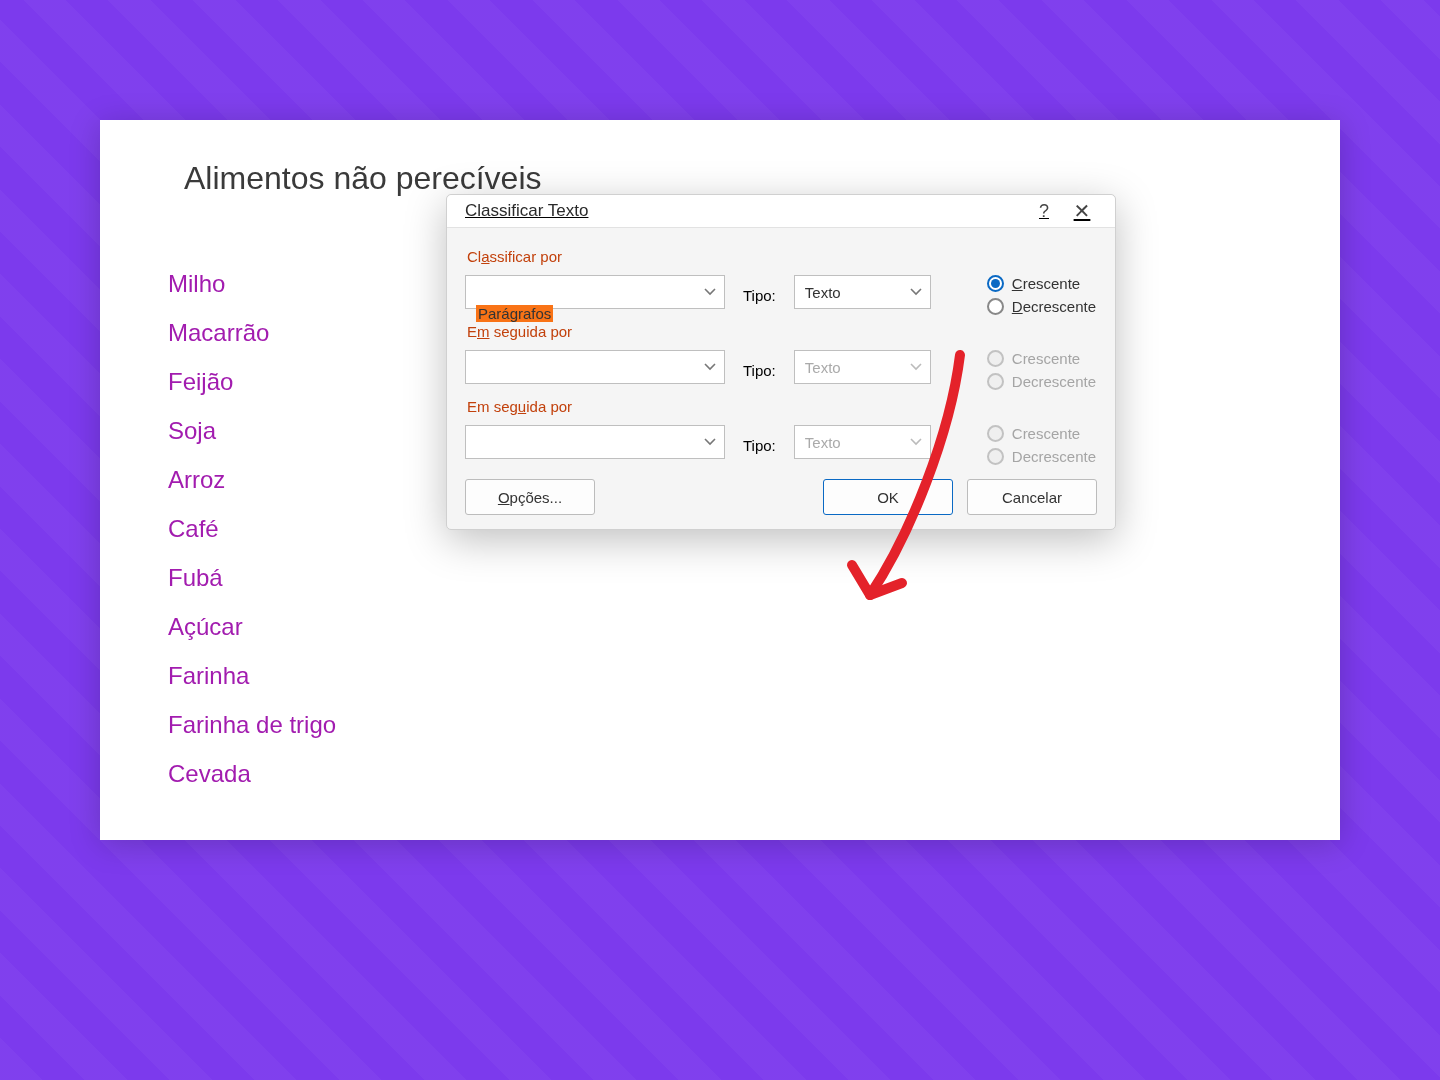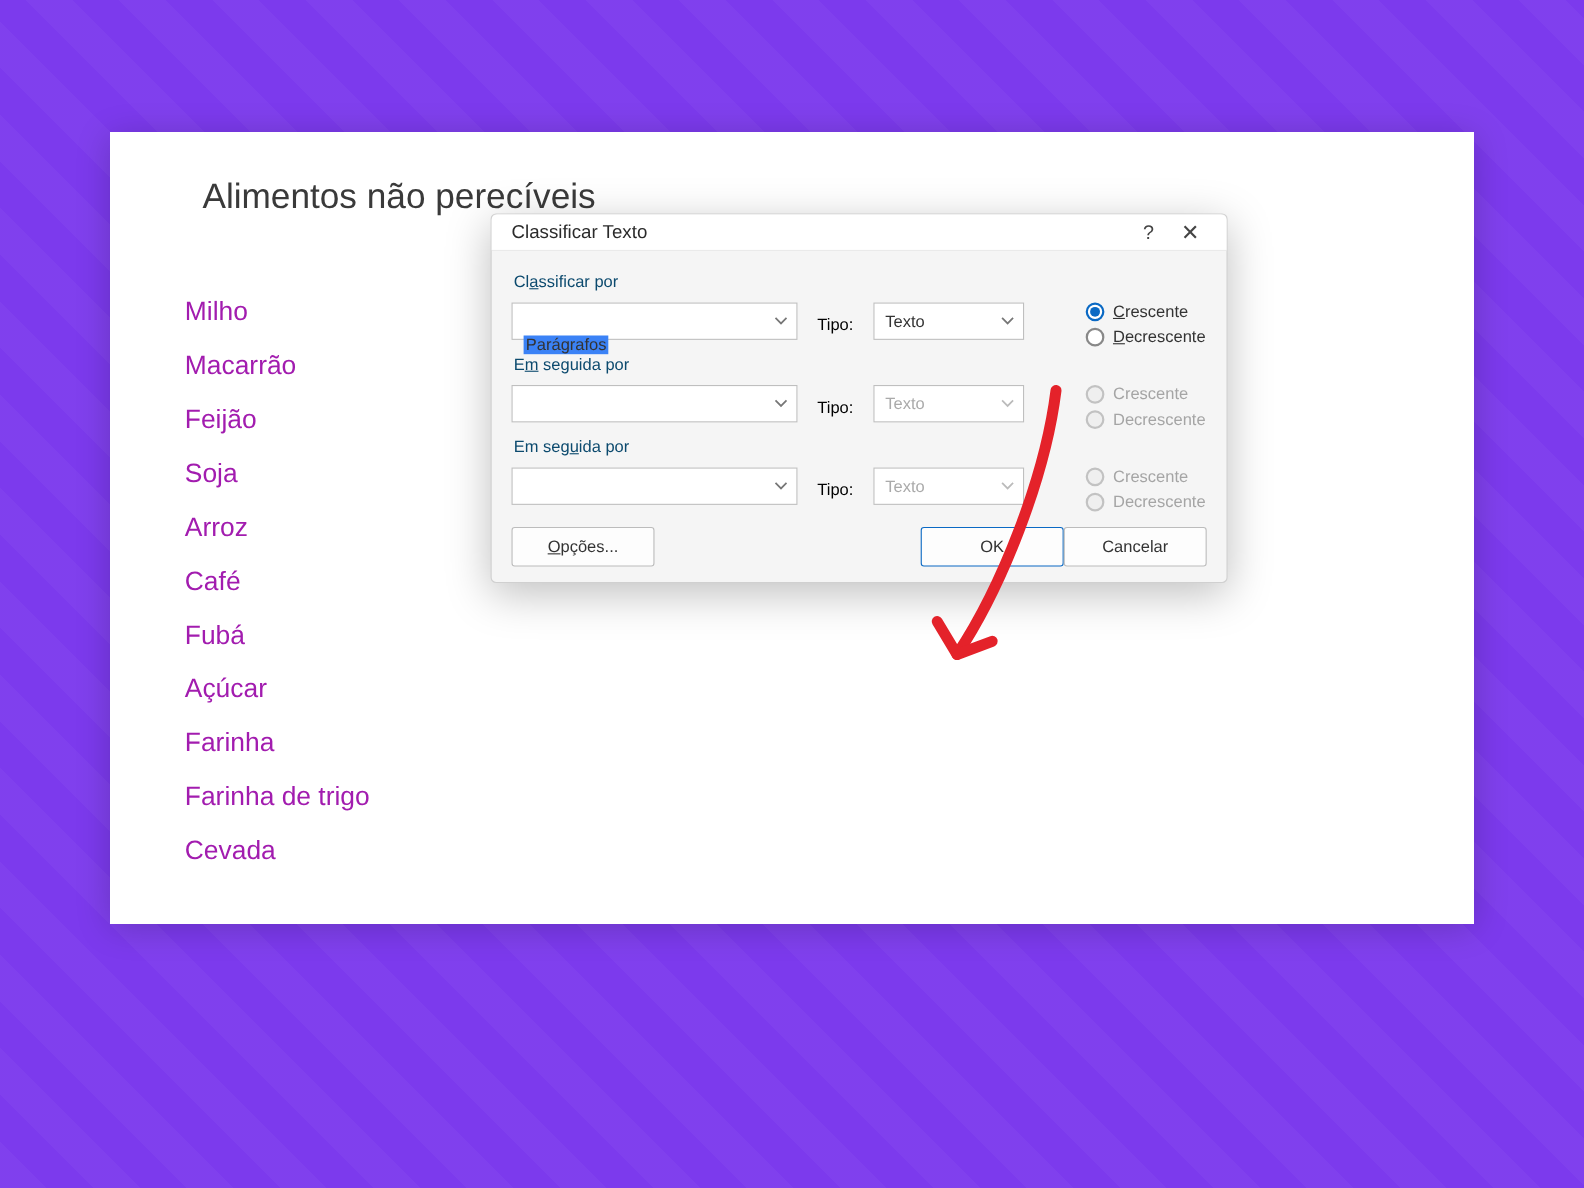--- a/index.html
+++ b/index.html
@@ -54,34 +54,35 @@
     box-shadow: 0 10px 40px rgba(0,0,0,0.25);
   }
   .dialog-titlebar {
     display: flex;
     align-items: center;
     background: #ffffff;
     height: 33px;
     border-bottom: 1px solid #e2e2e2;
     padding: 0 14px 0 18px;
     border-radius: 5px 5px 0 0;
+    text-decoration: underline;
   }
   .dialog-title { font-size: 17px; color: #2a2a2a; flex: 1; }
   .titlebar-btn {
     width: 38px; height: 34px;
     display: flex; align-items: center; justify-content: center;
     font-size: 18px; color: #444;
   }
   .titlebar-btn.close { font-size: 20px; }
 
   .dialog-body { padding: 12px 18px 14px 18px; }
 
   .group-label {
     font-size: 15px;
-    color: #0c4a6e;
+    color: #c2410c;
     margin: 8px 0 10px 2px;
   }
   .group-label .ul { text-decoration: underline; }
 
   .sort-row {
     display: flex;
     align-items: flex-start;
     gap: 18px;
     margin-bottom: 4px;
   }
@@ -96,21 +97,21 @@
     font-size: 15px;
     color: #333;
   }
   .combo.main { width: 260px; }
   .combo.type { width: 137px; }
   .combo .chev {
     position: absolute; right: 8px; top: 50%; transform: translateY(-50%);
   }
   .combo.disabled { color: #aaa; }
   .sel-text {
-    background: #3b82f6;
+    background: #f97316;
     padding: 0 2px;
     margin-top: 43px;
   }
   .tipo-label { font-size: 15px; color: #000000; align-self: center; }
 
   .radio-col { display: flex; flex-direction: column; gap: 6px; padding-top: 0; }
   .radio-item {
     display: flex; align-items: center; gap: 8px;
     font-size: 15px; color: #333; padding-left: 38px;
   }
@@ -130,20 +131,21 @@
   .radio-item .ul { text-decoration: underline; }
 
   .list-section { margin-top: 8px; }
   .list-row {
     display: flex; align-items: center; gap: 30px;
     margin: 8px 0 16px 14px;
   }
 
   .dialog-footer {
     display: flex; align-items: center;
+    gap: 14px;
     padding-top: 6px;
   }
   .btn {
     height: 36px;
     min-width: 130px;
     background: #fdfdfd;
     border: 1px solid #bcbcbc;
     border-radius: 3px;
     display: inline-flex; align-items: center; justify-content: center;
     font-size: 15px; color: #333;

